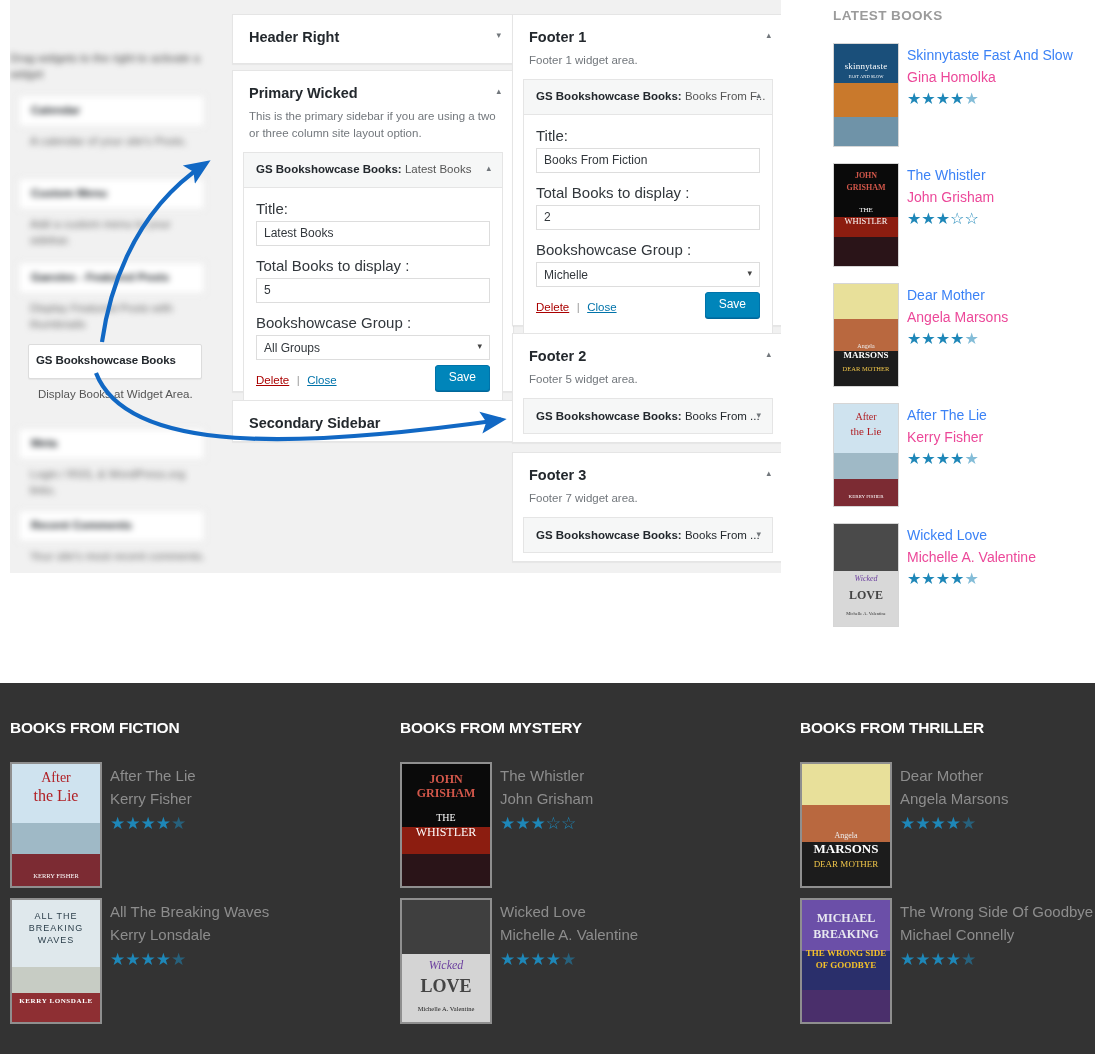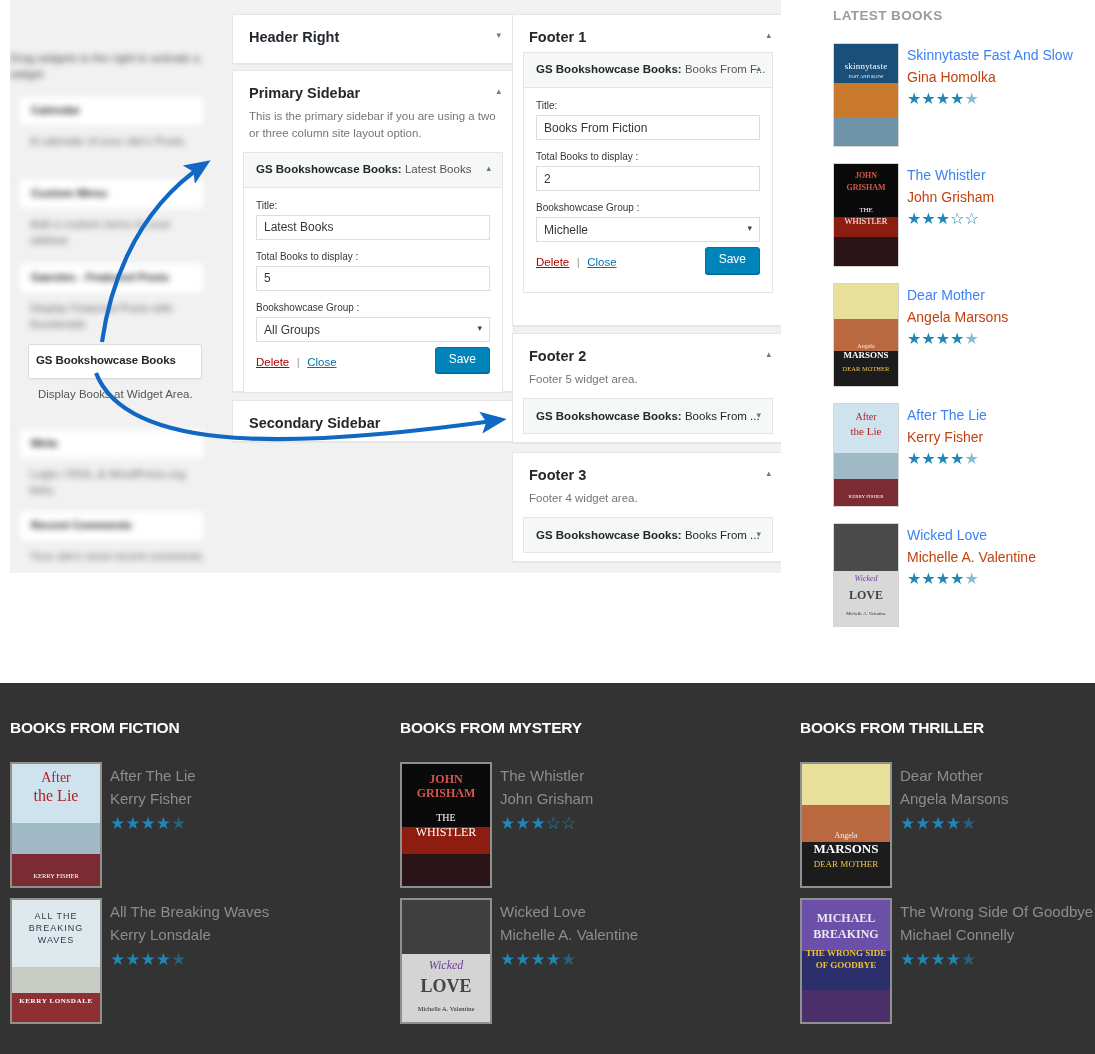--- a/index.html
+++ b/index.html
@@ -82,21 +82,21 @@
     background:#f6f7f7;border-bottom:1px solid #e5e5e5;
     padding:10px 30px 10px 12px;font-size:11.5px;color:#23282d;
     line-height:1.2;white-space:nowrap;overflow:hidden;cursor:pointer;
   }
   .widget-head b{font-weight:bold;}
   .widget-head .wname{color:#555;}
   .widget-head .warrow{
     position:absolute;right:11px;top:11px;font-size:9px;color:#72777c;line-height:1;
   }
   .widget-body{padding:12px 12px 12px 12px;background:#fff;}
-  .fld-label{font-size:10px;color:#32373c;margin-bottom:4px;display:block;}
+  .fld-label{font-size:15px;color:#32373c;margin-bottom:4px;display:block;}
   .fld-input{
     width:100%;box-sizing:border-box;height:25px;border:1px solid #ddd;
     background:#fff;border-radius:0;font-size:12px;color:#32373c;
     padding:2px 7px;font-family:"Liberation Sans", sans-serif;
     margin-bottom:11px;outline:none;
   }
   .fld-select{
     width:100%;box-sizing:border-box;height:25px;border:1px solid #ddd;
     background:#fff;font-size:12px;color:#32373c;padding:2px 7px;
     position:relative;margin-bottom:10px;line-height:20px;cursor:pointer;
@@ -132,21 +132,21 @@
     margin:0 0 20px 0;font-size:13.5px;font-weight:bold;color:#9b9b9b;
     letter-spacing:.4px;
   }
   .lb-item{position:relative;margin-bottom:10px;min-height:110px;}
   .lb-thumb{
     position:absolute;left:0;top:0;width:64px;height:102px;
     border:1px solid #d6d6d6;background:#e9e9e9;overflow:hidden;
   }
   .lb-meta{margin-left:74px;padding-top:2px;}
   .lb-title{font-size:14px;color:#3b82f6;line-height:1.55;}
-  .lb-author{font-size:14px;color:#c2410c;line-height:1.55;}
+  .lb-author{font-size:14px;color:#ec4899;line-height:1.55;}
   .stars{font-size:16px;letter-spacing:0px;line-height:1.25;color:#1e87b8;margin-top:1px;}
   .stars .off{color:#1e87b8;}
 
   
   #footer{
     position:absolute;left:0;top:683px;width:1095px;height:371px;background:#333333;
   }
   .fcol{position:absolute;top:36px;}
   .fcol h3{
     margin:0 0 25px 0;font-size:15.5px;font-weight:bold;color:#ffffff;letter-spacing:-.2px;
@@ -208,21 +208,21 @@
   <div id="gs-desc">Display Books at Widget Area.</div>
 
   <div id="mid-col">
 
     <div class="wp-box" style="left:0;top:14px;width:282px;height:50px;">
       <div class="box-title">Header Right</div>
       <span class="box-toggle">▾</span>
     </div>
 
     <div class="wp-box" style="left:0;top:70px;width:282px;height:322px;">
-      <div class="box-title">Primary Sidebar</div>
+      <div class="box-title">Primary Wicked</div>
       <span class="box-toggle">▴</span>
       <div class="box-desc">This is the primary sidebar if you are using a two or three column site layout option.</div>
 
       <div class="widget">
         <div class="widget-head">
           <b>GS Bookshowcase Books:</b>
           <span class="wname">Latest Books</span>
           <span class="warrow">▴</span>
         </div>
         <div class="widget-body">
@@ -252,20 +252,21 @@
       <div class="box-title">Secondary Sidebar</div>
       <span class="box-toggle" style="top:14px">▾</span>
     </div>
   </div>
 
   <div id="right-col">
 
     <div class="wp-box" style="left:0;top:14px;width:272px;height:312px;">
       <div class="box-title">Footer 1</div>
       <span class="box-toggle">▴</span>
+      <div class="box-desc">Footer 1 widget area.</div>
 
       <div class="widget">
         <div class="widget-head">
           <b>GS Bookshowcase Books:</b>
           <span class="wname">Books From F...</span>
           <span class="warrow">▴</span>
         </div>
         <div class="widget-body">
           <label class="fld-label">Title:</label>
           <input class="fld-input" type="text" value="Books From Fiction" style="">
@@ -296,21 +297,21 @@
       <div class="widget-collapsed">
         <b>GS Bookshowcase Books:</b>
         <span class="wname">Books From ...</span>
         <span class="warrow">▾</span>
       </div>
     </div>
 
     <div class="wp-box" style="left:0;top:452px;width:272px;height:110px;">
       <div class="box-title">Footer 3</div>
       <span class="box-toggle">▴</span>
-      <div class="box-desc">Footer 4 widget area.</div>
+      <div class="box-desc">Footer 7 widget area.</div>
       <div class="widget-collapsed">
         <b>GS Bookshowcase Books:</b>
         <span class="wname">Books From ...</span>
         <span class="warrow">▾</span>
       </div>
     </div>
   </div>
 </div>
 
 <svg id="arrows" viewBox="0 0 1095 1054">

